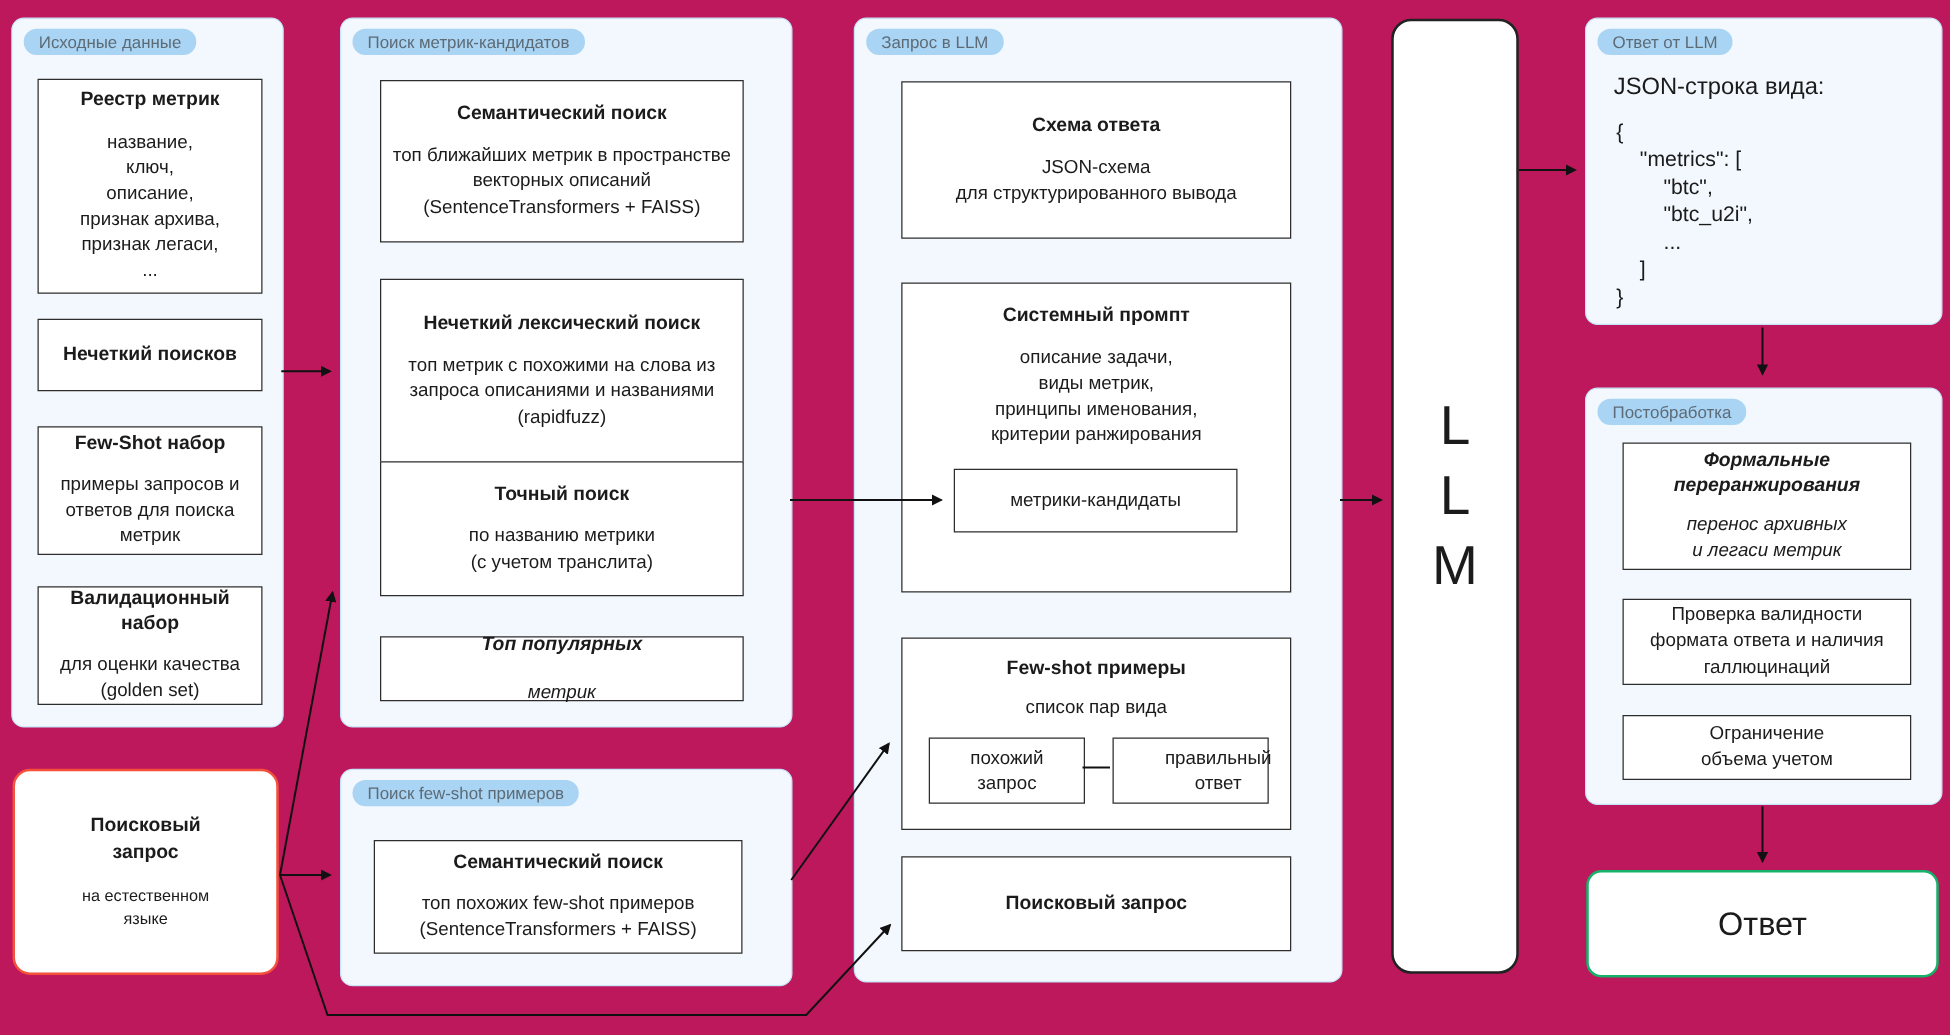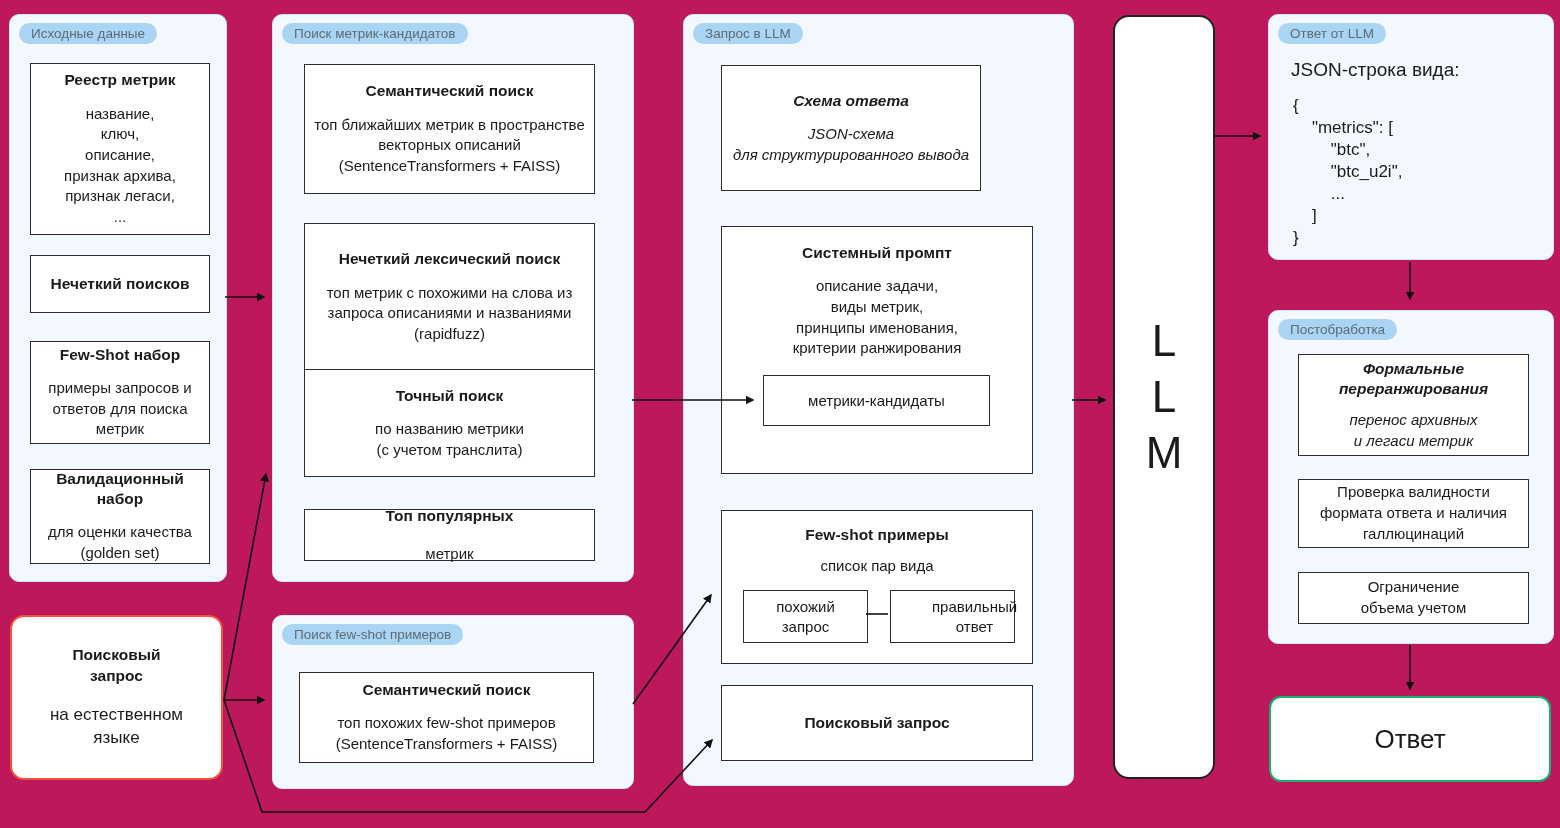--- a/index.html
+++ b/index.html
@@ -14,53 +14,53 @@
     position:absolute; left:9px; top:8px; background:#a9d4f3; color:#5d6b77;
     border-radius:12px; padding:3px 12px; font-size:13.5px; white-space:nowrap;
   }
   .box{
     position:absolute; background:#ffffff; border:1.5px solid #2d2d2d;
     display:flex; flex-direction:column; align-items:center; justify-content:center;
     gap:13px; text-align:center; padding:8px 6px; box-sizing:border-box;
   }
   .box .title{font-weight:700; font-size:15.5px; line-height:1.3; white-space:pre-line;}
   .box .body{font-size:15px; line-height:1.38; white-space:pre-line;}
-  .tight{gap:18px;}
+  .tight{gap:18px;font-style:italic;}
   .inner-box{
     position:absolute; background:#ffffff; border:1.5px solid #2d2d2d;
     display:flex; align-items:center; justify-content:center; text-align:center;
     font-size:15px; line-height:1.3; white-space:pre-line; box-sizing:border-box;
   }
   
   #sec-source{left:9px; top:14px; width:216px; height:566px;}
   #box-registry{left:20px; top:48px; width:180px; height:172px;}
   #box-history{left:20px; top:240px; width:180px; height:58px;}
   #box-fewshot-set{left:20px; top:326px; width:180px; height:103px;}
   #box-validation{left:20px; top:454px; width:180px; height:95px;}
   
   #box-query{
     position:absolute; left:10px; top:615px; width:213px; height:165px;
     background:#ffffff; border:2px solid #f4503a; border-radius:14px;
     display:flex; flex-direction:column; align-items:center; justify-content:center;
     gap:16px; text-align:center; box-sizing:border-box;
   }
   #box-query .title{font-weight:700; font-size:15.5px; line-height:1.35; white-space:pre-line;}
-  #box-query .body{font-size:17px; line-height:1.38; white-space:pre-line;}
+  #box-query .body{font-size:13px; line-height:1.38; white-space:pre-line;}
   
   #sec-candidates{left:272px; top:14px; width:360px; height:566px;}
   #box-semantic{left:31px; top:49px; width:291px; height:130px;}
   #box-fuzzy{left:31px; top:208px; width:291px; height:148px;}
   #box-exact{left:31px; top:354px; width:291px; height:108px;}
   #box-popular{left:31px; top:494px; width:291px; height:52px;}
   
   #sec-fewshot-search{left:272px; top:615px; width:360px; height:172px;}
   #box-fewshot-semantic{left:26px; top:56px; width:295px; height:91px;}
   
   #sec-request{left:683px; top:14px; width:389px; height:770px;}
-  #box-schema{left:37px; top:50px; width:260px; height:126px;font-style:italic;}
+  #box-schema{left:37px; top:50px; width:312px; height:126px;}
   #box-sysprompt{left:37px; top:211px; width:312px; height:248px; justify-content:flex-start; padding-top:16px;}
   #box-candidate-metrics{left:41px; top:148px; width:227px; height:51px;}
   #box-fewshot-examples{left:37px; top:495px; width:312px; height:154px; justify-content:flex-start; padding-top:14px; gap:11px;}
   #box-pair-query{left:21px; top:79px; width:125px; height:53px;}
   #box-pair-answer{left:168px; top:79px; width:125px; height:53px;padding-left:44px;}
   #box-request-query{left:37px; top:670px; width:312px; height:76px;}
   
   #box-llm{
     position:absolute; left:1113px; top:15px; width:102px; height:764px;
     background:#ffffff; border:2px solid #222222; border-radius:16px;

